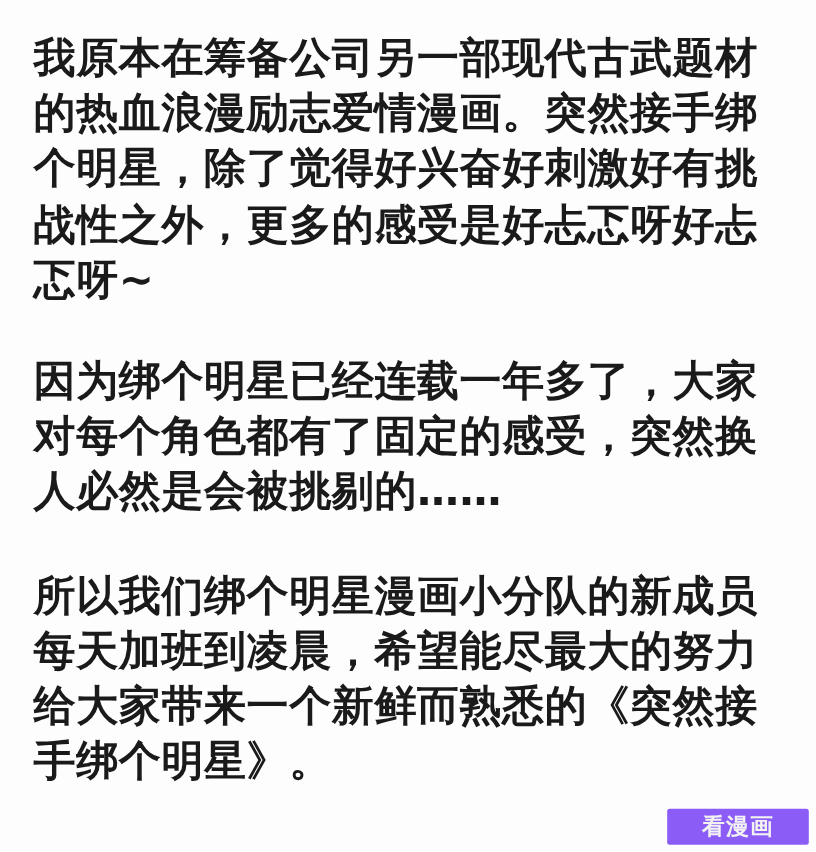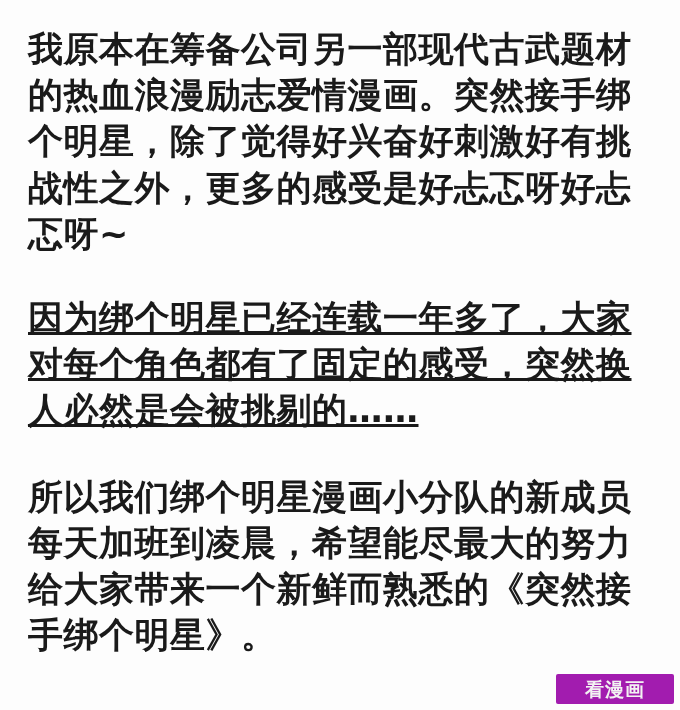--- a/index.html
+++ b/index.html
@@ -24,29 +24,29 @@
   .para {
     font-size: 35px;
     line-height: 1.32;
     color: #1a1a1a;
     letter-spacing: 0.5px;
     font-weight: 600;
     word-break: break-all;
     text-align: left;
   }
   .para.p1 { margin: 0 0 38px 0; }
-  .para.p2 { margin: 0 0 40px 0; text-decoration: underline; }
+  .para.p2 { margin: 0 0 40px 0; }
   .para.p3 { margin: 0; }
   .watermark {
     position: absolute;
     right: 6px;
     bottom: 6px;
     width: 118px;
     height: 30px;
-    background: #a21caf;
+    background: #8b5cf6;
     border-radius: 2px;
     color: #f2f2f2;
     font-size: 19px;
     line-height: 30px;
     text-align: center;
     letter-spacing: 1px;
     font-weight: 700;
     overflow: hidden;
     white-space: nowrap;
   }

